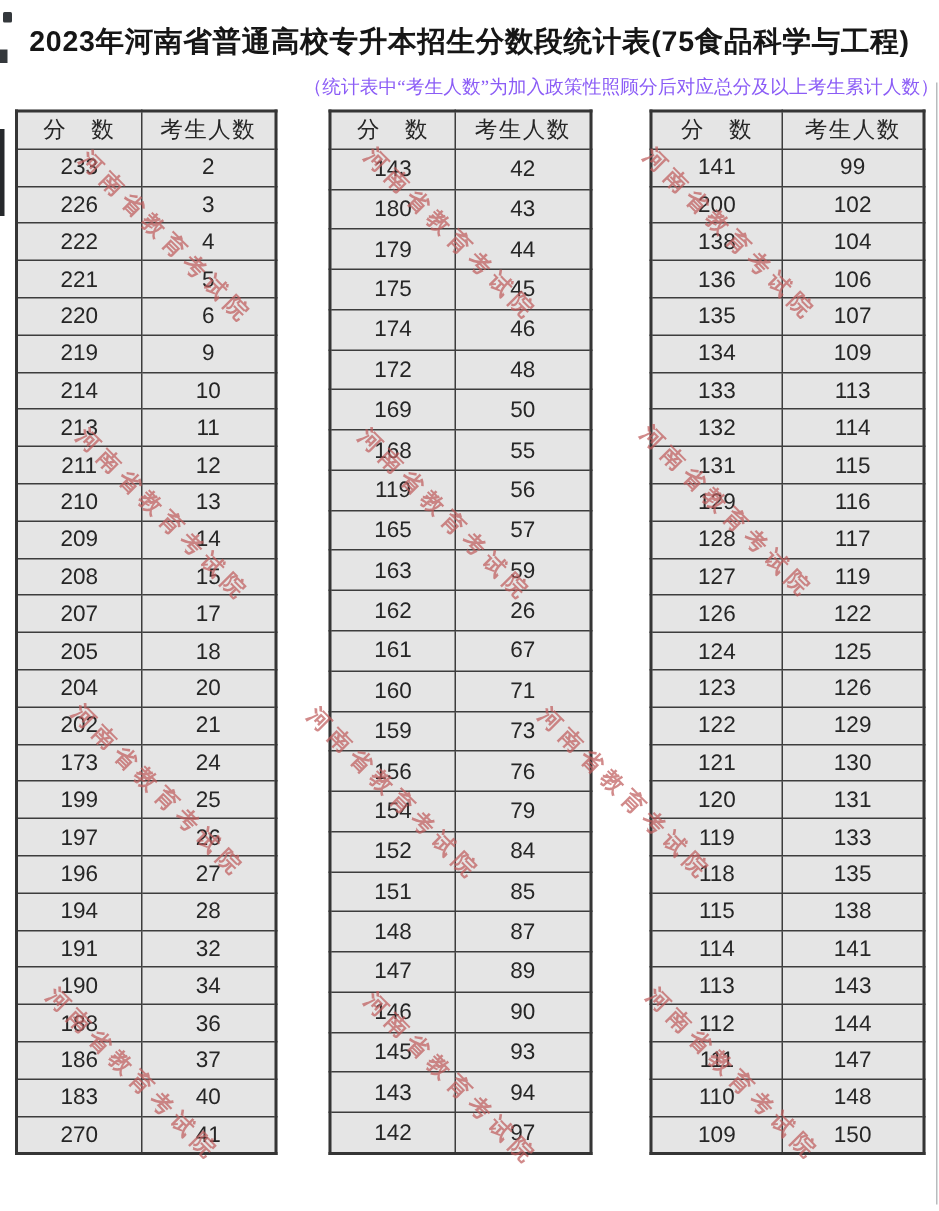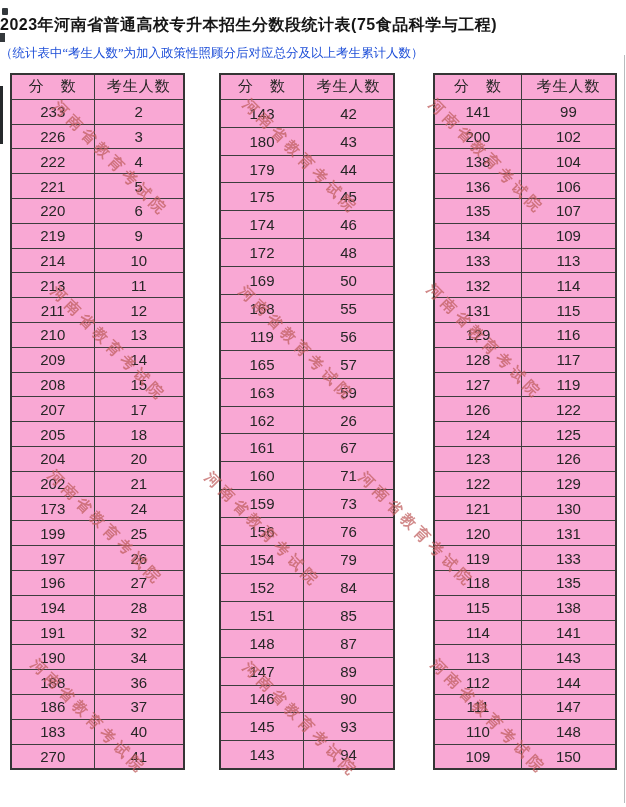--- a/index.html
+++ b/index.html
@@ -5,44 +5,45 @@
   html, body { margin: 0; padding: 0; }
   body {
     width: 626px; height: 807px;
     background: #ffffff;
     font-family: "Liberation Sans", sans-serif;
     position: relative;
     overflow: hidden;
     color: #222;
   }
   .title {
+    text-align: center;
     padding-top: 15px;
-    font-size: 16px;
+    font-size: 19px;
     font-weight: bold;
     color: #161616;
     letter-spacing: 0.5px;
   }
   .subtitle {
-    text-align: left;
+    text-align: right;
     margin-top: 9px;
     font-size: 12.5px;
-    color: #1d4ed8;
+    color: #8b5cf6;
     font-family: "Liberation Serif", serif;
   }
   .tables {
     position: absolute;
     top: 73px;
     left: 10px;
     display: flex;
   }
   table {
     border-collapse: collapse;
     table-layout: fixed;
     border: 2px solid #353535;
-    background: #f9a8d4;
+    background: #e5e5e5;
   }
   .t1 { width: 175px; }
   .t2 { width: 176px; margin-left: 34px; }
   .t3 { width: 184px; margin-left: 38px; }
   th, td {
     border: 1.6px solid #3d3d3d;
     height: 23.8px;
     text-align: center;
     vertical-align: middle;
     font-size: 15px;
@@ -306,20 +307,24 @@
             <td>90</td>
           </tr>
           <tr>
             <td>145</td>
             <td>93</td>
           </tr>
           <tr>
             <td>143</td>
             <td>94</td>
           </tr>
+          <tr>
+            <td>142</td>
+            <td>97</td>
+          </tr>
         </tbody>
     </table>
 
     <table class="t3">
       <colgroup>
           <col class="score">
           <col class="count">
         </colgroup>
       <thead>
         <tr>

